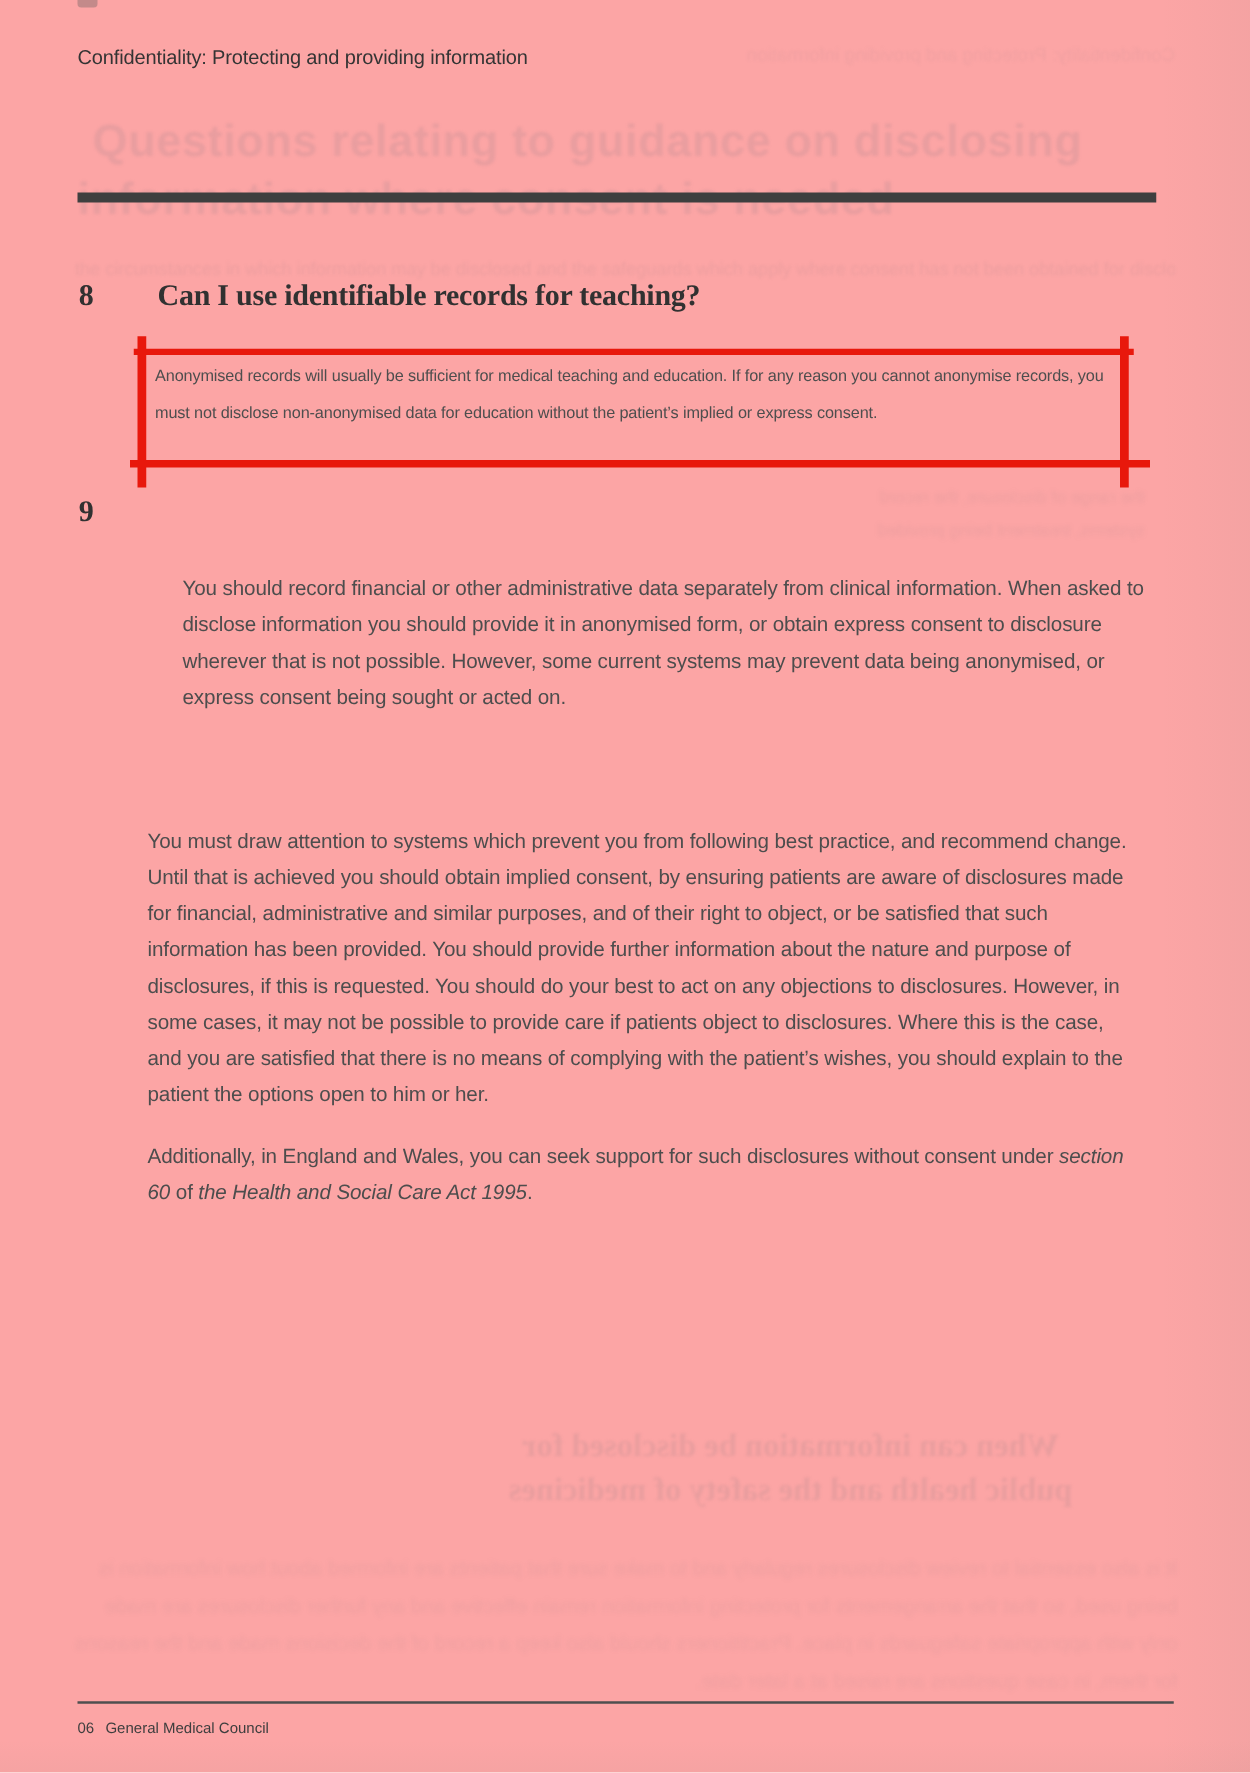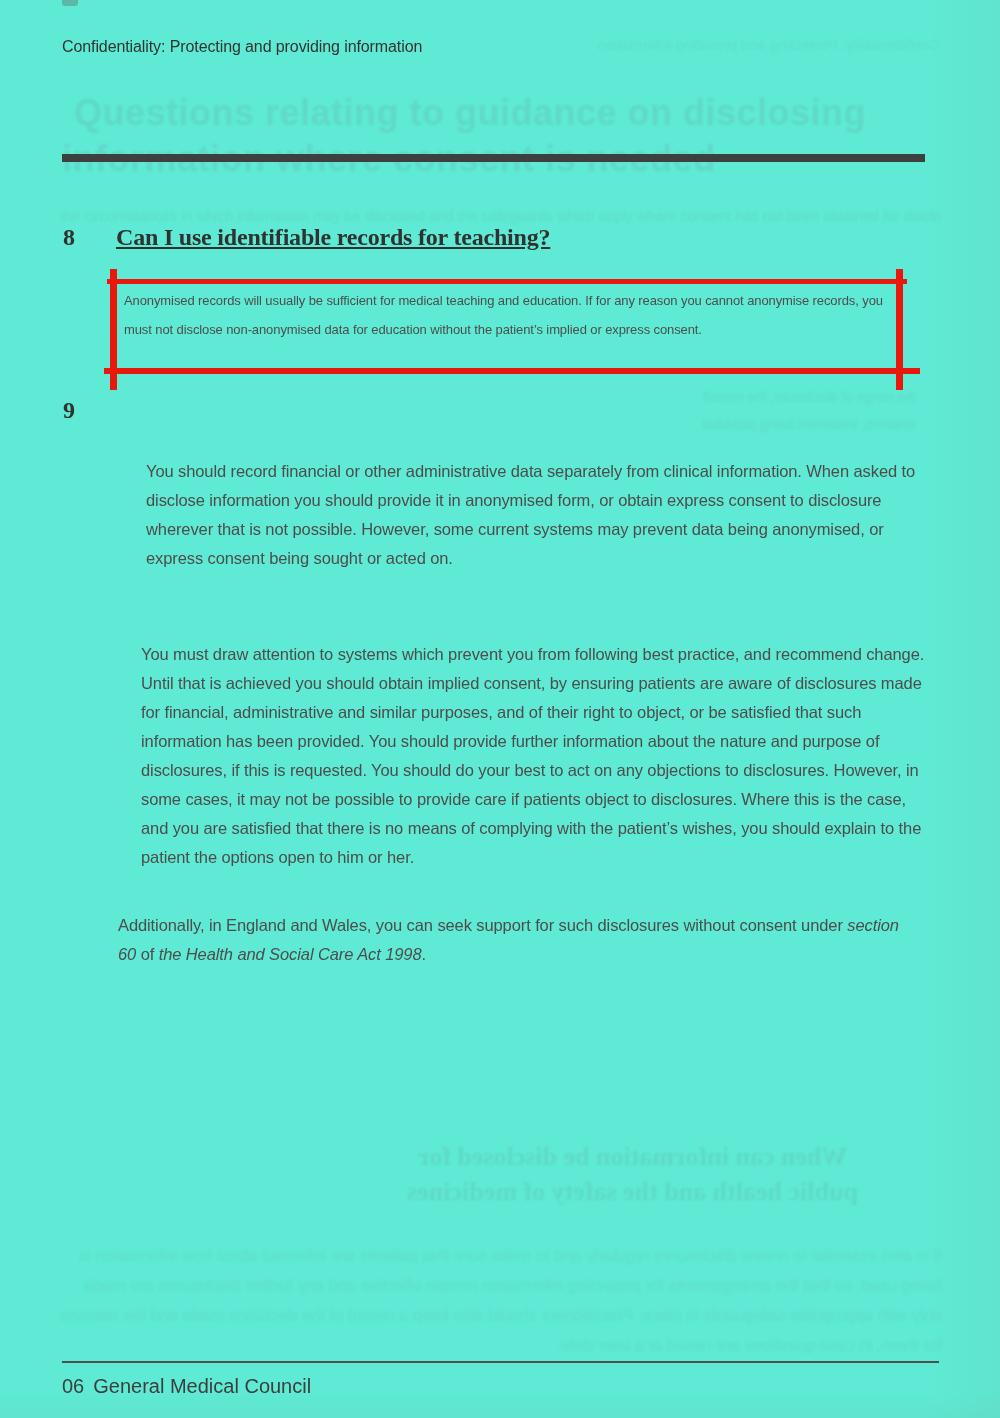--- a/index.html
+++ b/index.html
@@ -3,21 +3,21 @@
 <meta charset="utf-8">
 <style>
   * { margin:0; padding:0; box-sizing:border-box; }
   html,body { background:#ffffff; }
   body { font-family:"Liberation Sans", sans-serif; }
 
   .page {
     position:relative;
     width:1000px;
     height:1418px;
-    background:#5eead4;
+    background:#fca5a5;
     overflow:hidden;
     margin:0 auto;
   }
 
   
   .edge-right {
     position:absolute; right:0; top:0; width:72px; height:100%;
     background:linear-gradient(to left, rgba(125,125,118,0.06), rgba(125,125,118,0.0));
     z-index:1;
   }
@@ -59,25 +59,24 @@
     background:#3e3f3f; z-index:4;
   }
 
   
   .qnum {
     position:absolute; left:63px;
     font-family:"Liberation Serif", serif; font-weight:bold;
     font-size:24px; color:#313131; z-index:5;
   }
   .qtitle {
-    position:absolute; left:116px;
+    position:absolute; left:126px;
     font-family:"Liberation Serif", serif; font-weight:bold;
     font-size:24px; color:#313131; line-height:31px; z-index:5;
     letter-spacing:-0.2px;
-    text-decoration:underline;
   }
   .q8-num { top:224px; }
   .q8-title { top:222px; }
   .q9-num { top:397px; }
   .q9-title { top:395px; }
 
   
   .hl-box { position:absolute; left:104px; top:269px; width:816px; height:121px; z-index:6; }
   .hl { position:absolute; background:var(--red, #e8180c); }
   .hl-top    { left:3px;   top:10px;  width:800px; height:5px; }
@@ -91,32 +90,32 @@
     letter-spacing:-0.1px; z-index:5;
   }
 
   
   .bodytext {
     position:absolute; left:118px; width:792px;
     font-size:16.5px; line-height:29px; color:#4d4d4d;
     letter-spacing:-0.1px; z-index:5;
   }
   .p1 { top:457px;margin-left:28px; }
-  .p2 { top:640px;margin-left:23px; }
+  .p2 { top:659px; }
   .p3 { top:911px; }
   .it { font-style:italic; }
 
   
   .footer-rule {
     position:absolute; left:62px; top:1361px; width:877px; height:2px;
     background:#4f4f4f; z-index:5;
   }
   .footer {
     position:absolute; left:62px; top:1375px;
-    font-size:20px; color:#3e3e3e; z-index:5;text-align:center;
+    font-size:12px; color:#3e3e3e; z-index:5;text-align:center;
   }
   .footer .pgnum { margin-right:9px; }
 </style>
 </head>
 <body>
 
 <div class="page">
 
   <div class="edge-right"></div>
   <div class="edge-bottom"></div>
@@ -147,21 +146,21 @@
 
   <div class="box-note">Anonymised records will usually be sufficient for medical teaching and education. If for any reason you cannot anonymise records, you must not disclose non-anonymised data for education without the patient’s implied or express consent.</div>
 
   <div class="qnum q9-num">9</div>
 
   <p class="bodytext p1">You should record financial or other administrative data separately from clinical information. When asked to disclose information you should provide it in anonymised form, or obtain express consent to disclosure wherever that is not possible. However, some current systems may prevent data being anonymised, or express consent being sought or acted on.</p>
 
   <p class="bodytext p2">You must draw attention to systems which prevent you from following best practice, and recommend change. Until that is achieved you should obtain implied consent, by ensuring patients are aware of disclosures made for financial, administrative and similar purposes, and of their right to object, or be satisfied that such information has been provided. You should provide further information about the nature and purpose of disclosures, if this is requested. You should do your best to act on any objections to disclosures. However, in some cases, it may not be possible to provide care if patients object to disclosures. Where this is the case, and you are satisfied that there is no means of complying with the patient’s wishes, you should explain to the patient the options open to him or her.</p>
 
   <p class="bodytext p3">
-    <span>Additionally, in England and Wales, you can seek support for such disclosures without consent under </span><span class="it">section 60</span><span> of </span><span class="it">the Health and Social Care Act 1998</span><span>.</span>
+    <span>Additionally, in England and Wales, you can seek support for such disclosures without consent under </span><span class="it">section 60</span><span> of </span><span class="it">the Health and Social Care Act 1995</span><span>.</span>
   </p>
 
   <div class="footer-rule"></div>
   <div class="footer">
     <span class="pgnum">06</span><span>General Medical Council</span>
   </div>
 
 </div>
 
 </body></html>

